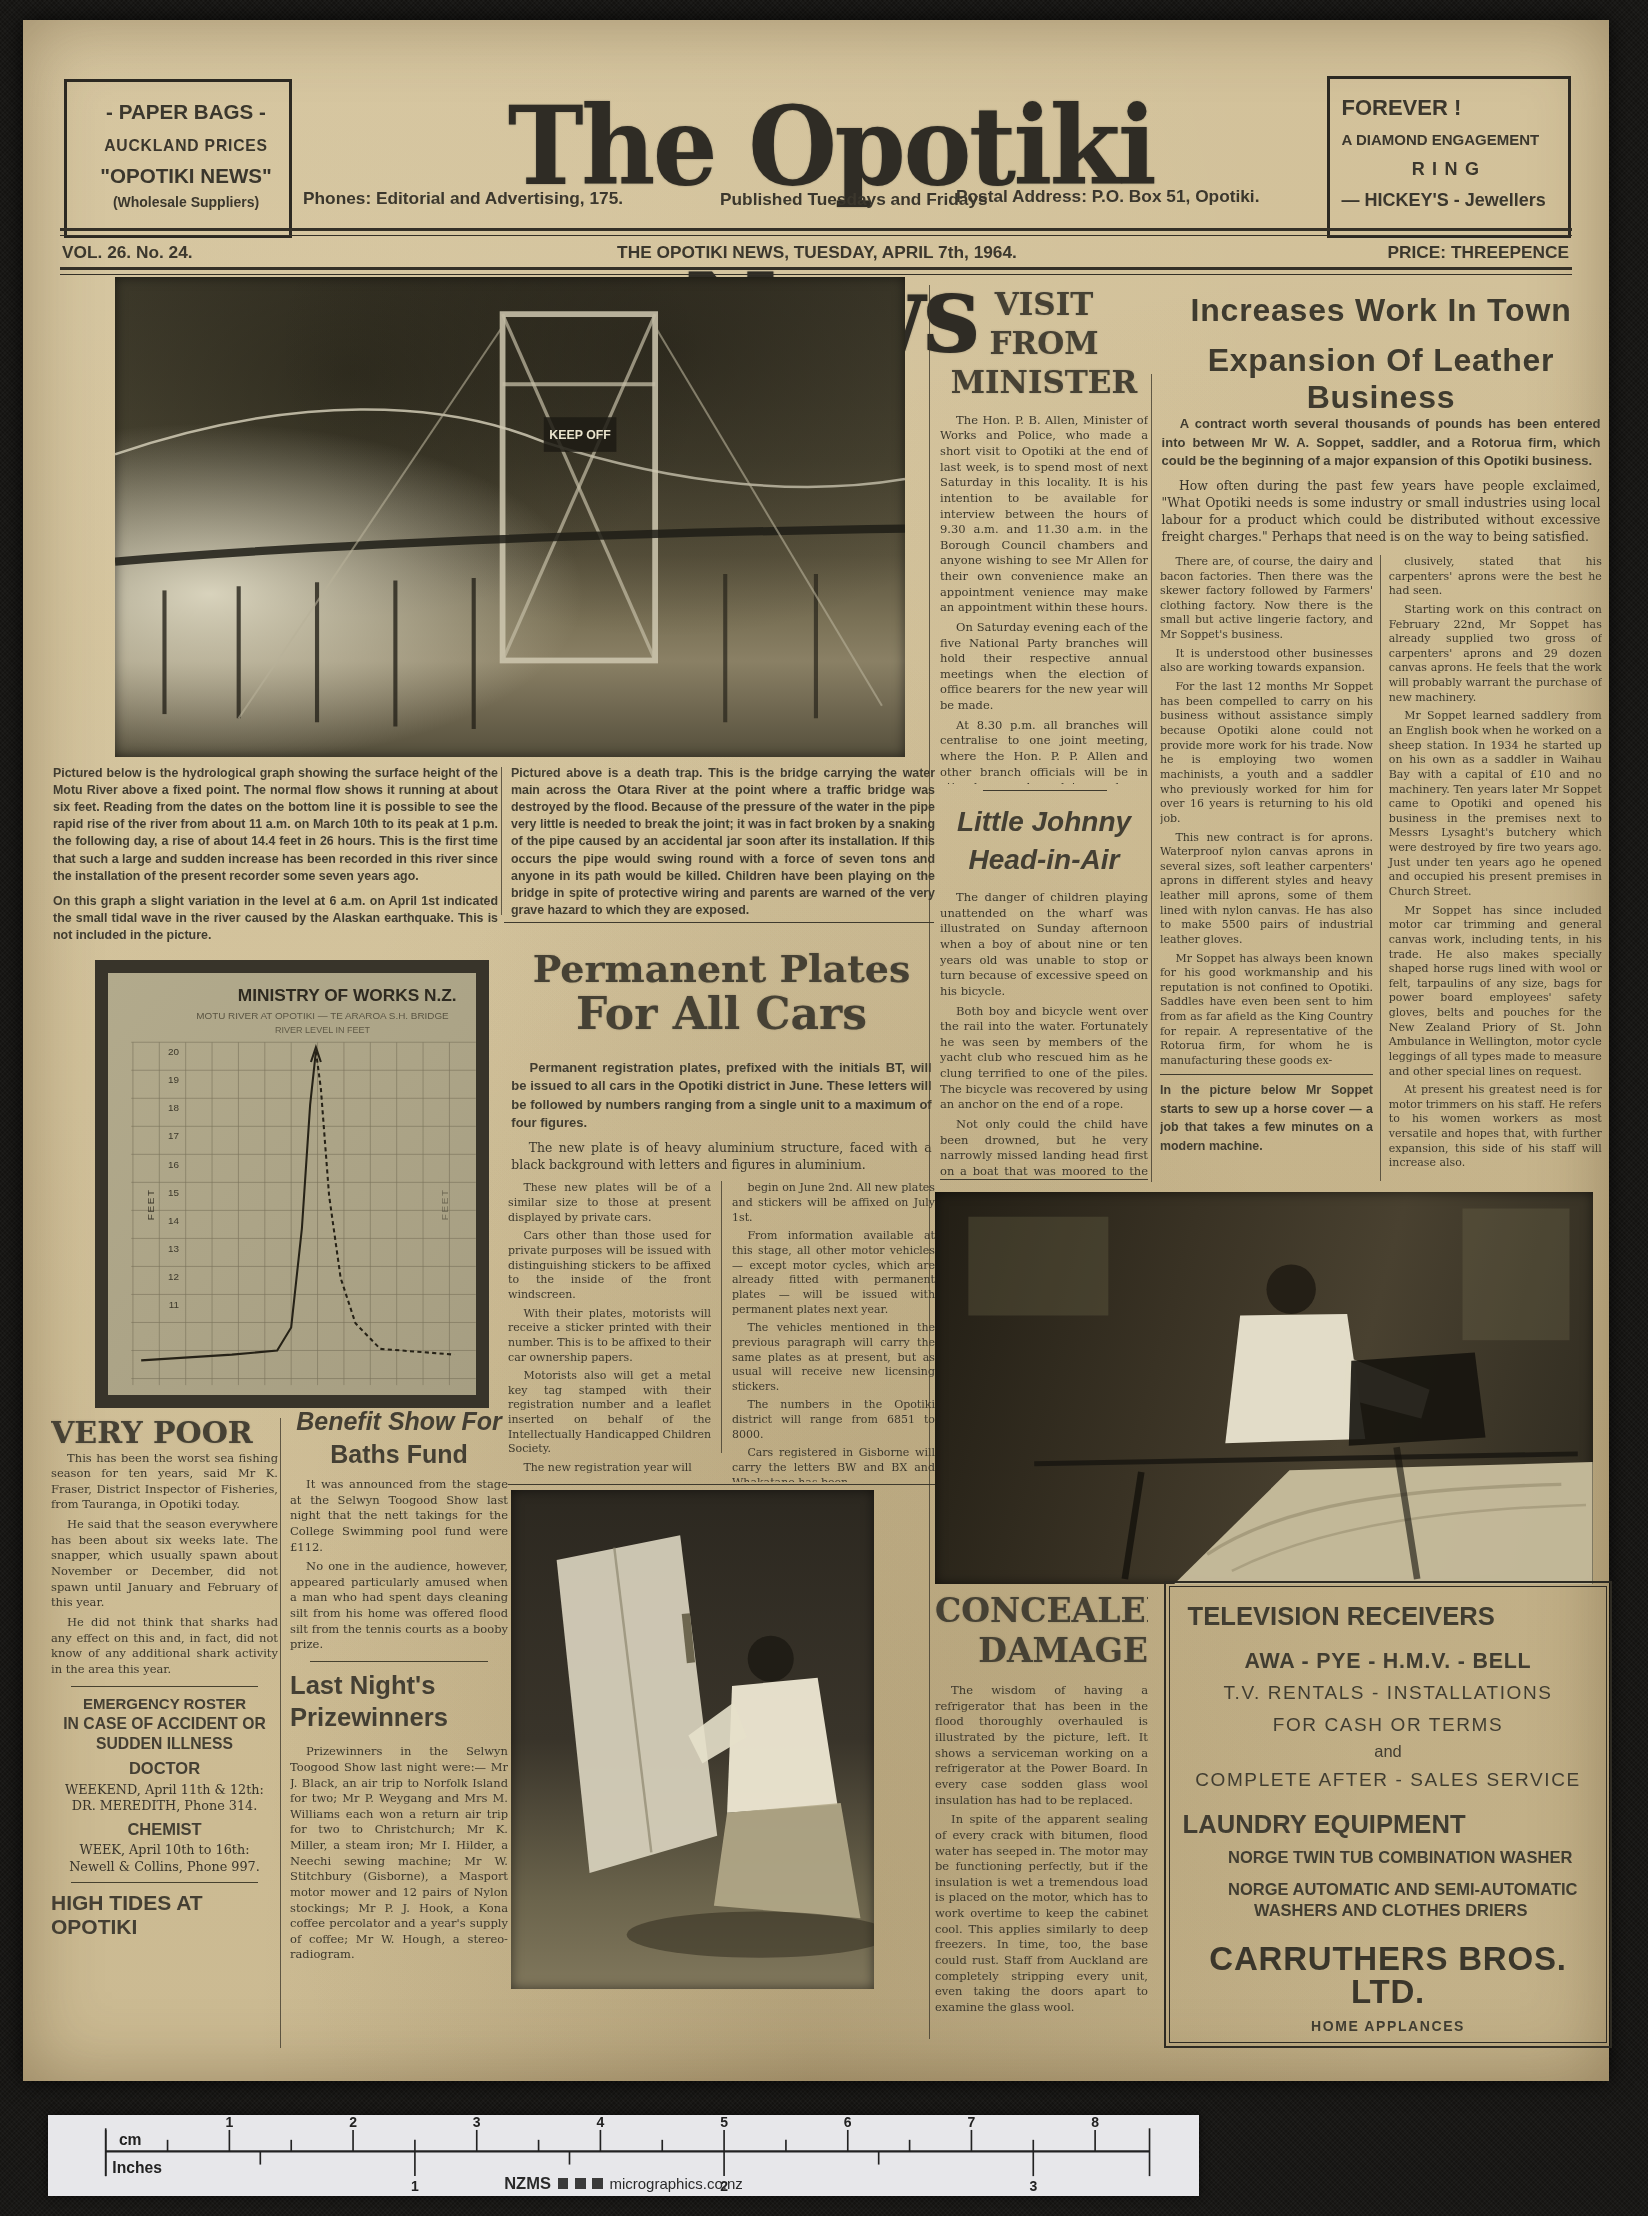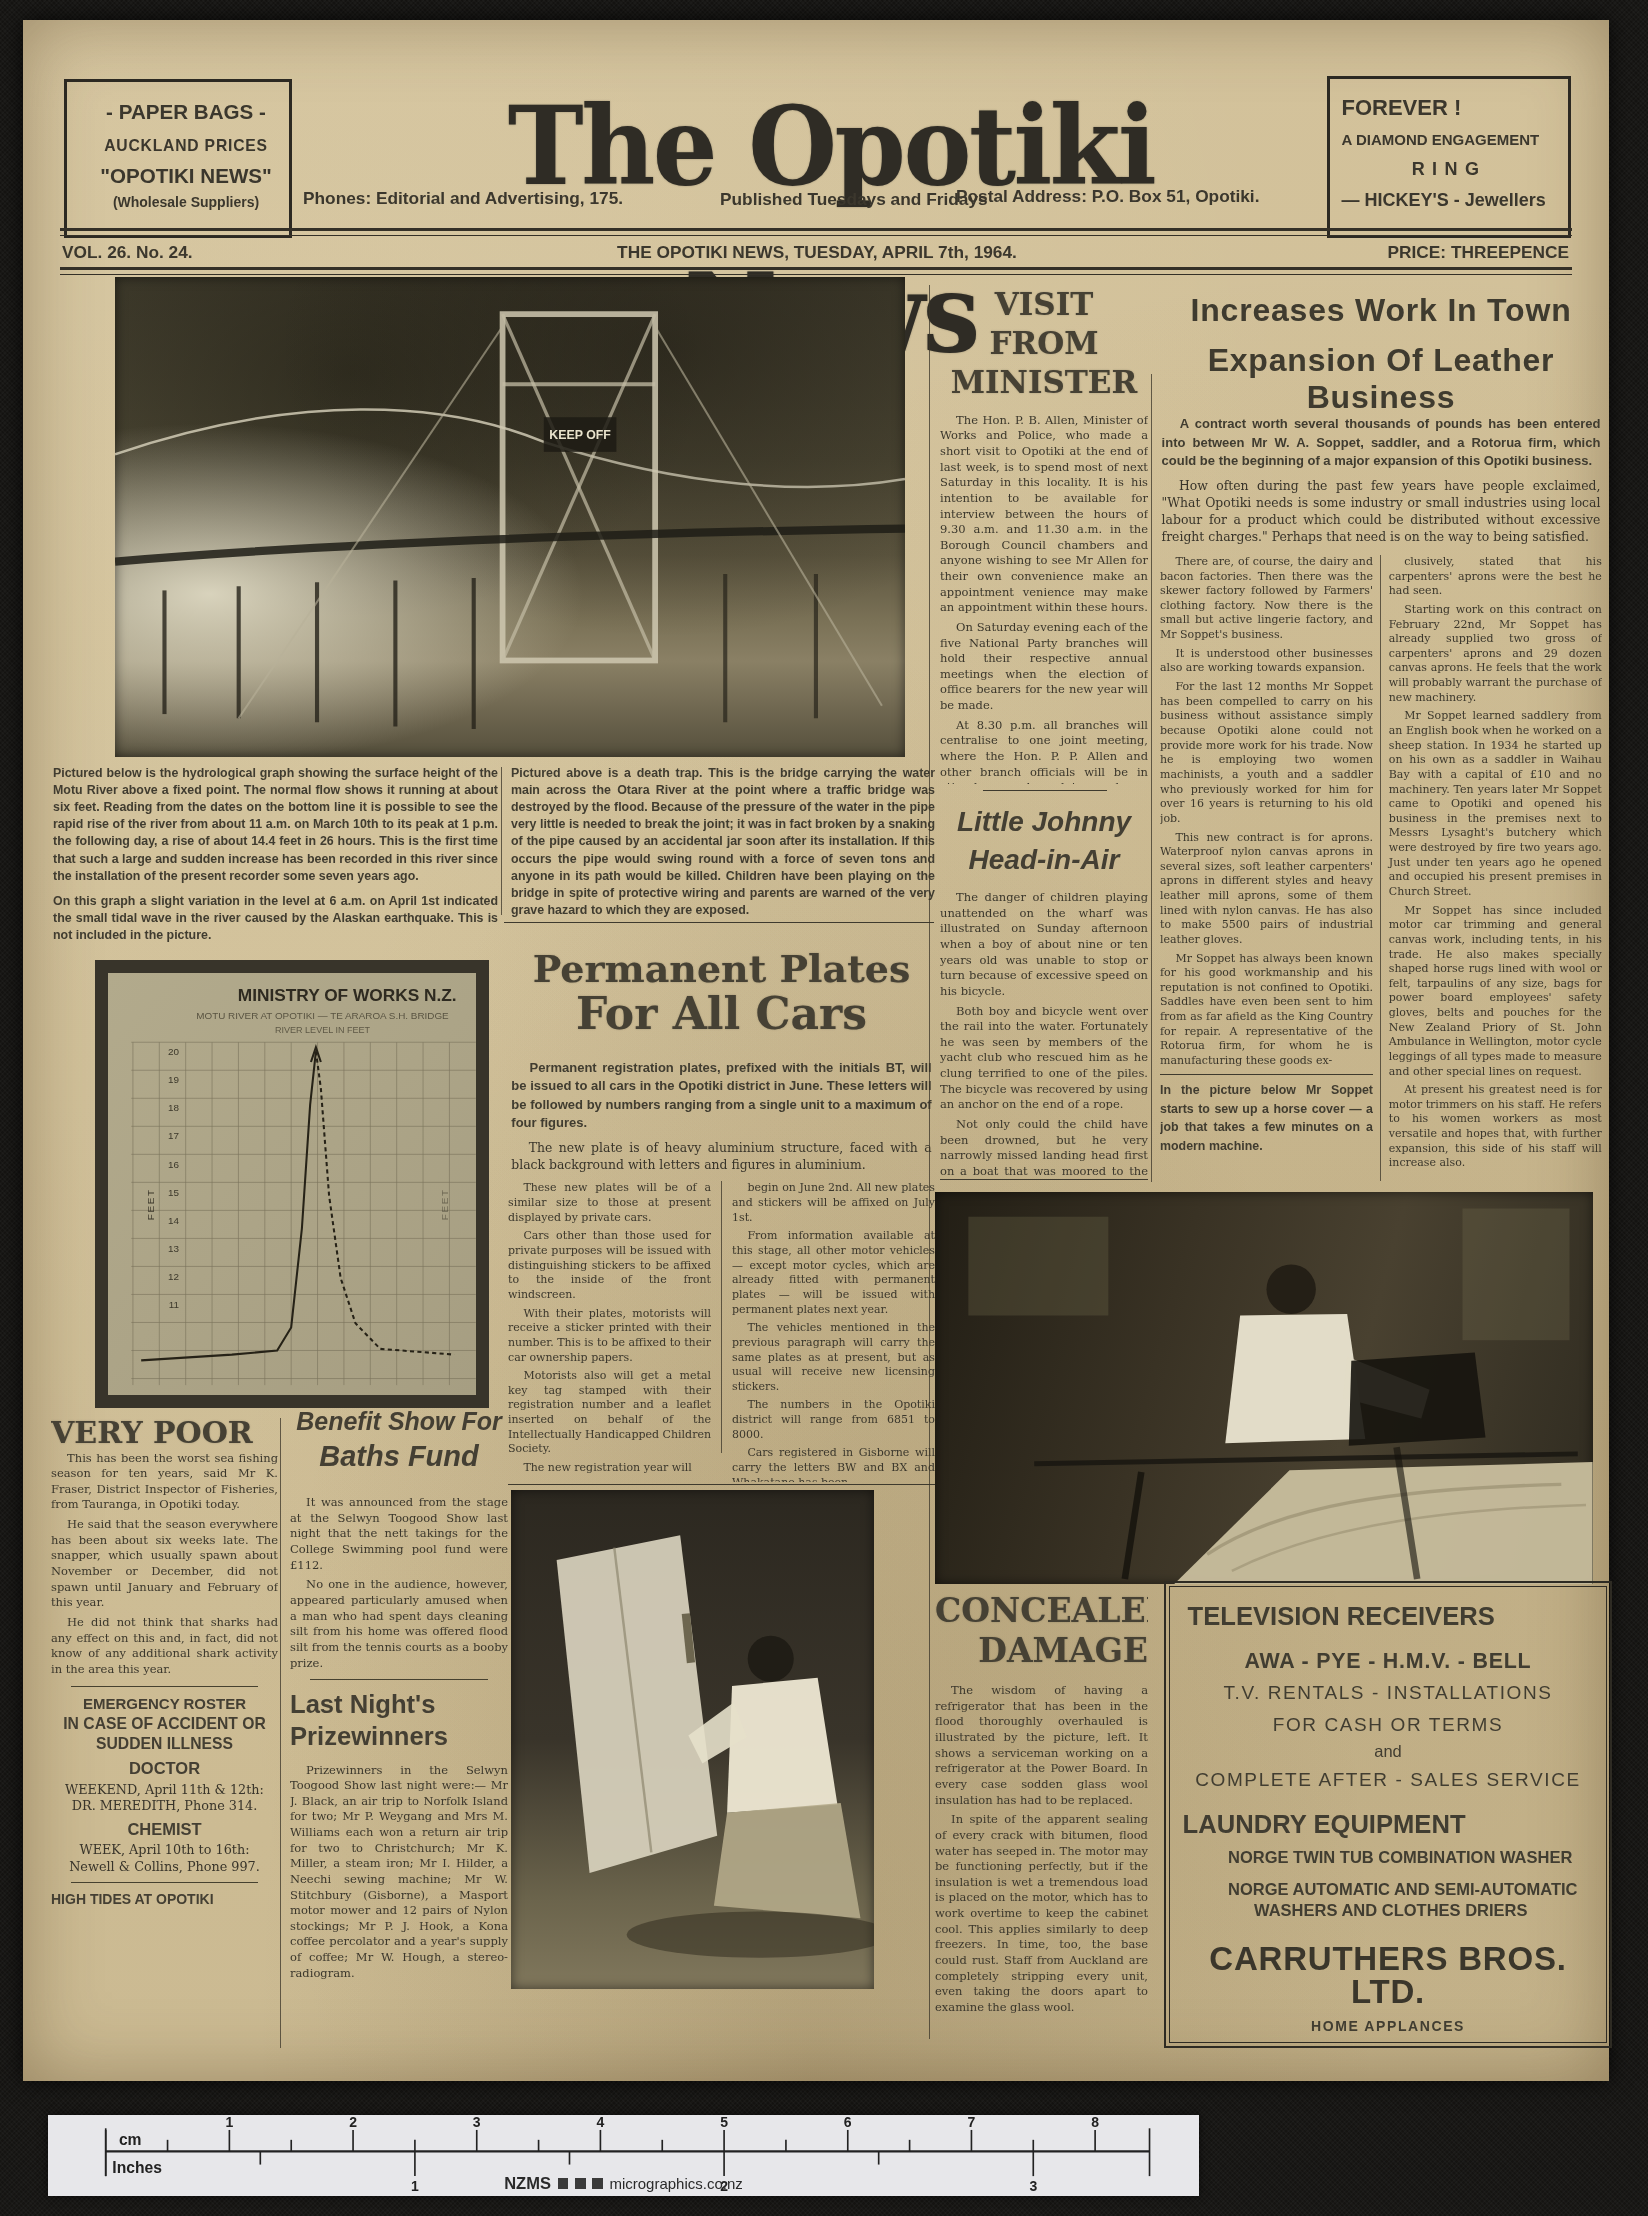--- a/index.html
+++ b/index.html
@@ -209,29 +209,29 @@
       <div class="hsans" style="font-size:15.7px;margin-top:3.3px;">IN CASE OF ACCIDENT OR</div>
       <div class="hsans" style="font-size:15.7px;margin-top:1.6px;">SUDDEN ILLNESS</div>
       <div class="hsans" style="font-size:16.5px;margin-top:6.6px;">DOCTOR</div>
       <div style="font-size:12.8px;margin-top:3.3px;">WEEKEND, April 11th &amp; 12th:</div>
       <div style="font-size:12.8px;margin-top:1.6px;">DR. MEREDITH, Phone 314.</div>
       <div class="hsans" style="font-size:16.5px;margin-top:6.6px;">CHEMIST</div>
       <div style="font-size:12.8px;margin-top:3.3px;">WEEK, April 10th to 16th:</div>
       <div style="font-size:12.8px;margin-top:1.6px;">Newell &amp; Collins, Phone 997.</div>
     </div>
     <div class="divider"></div>
-    <div class="hsans" style="font-size:14px;">HIGH TIDES AT OPOTIKI</div>
+    <div class="hsans" style="font-size:21px;">HIGH TIDES AT OPOTIKI</div>
 
   </div>
 
   <div class="abs vrule" style="left:257px;top:1398px;height:630px;"></div>
 
   <div class="abs art" style="left:267px;top:1385px;width:218px;height:646px;overflow:hidden;">
     <div class="hsans" style="font-size:25px;font-style:italic;text-align:center;line-height:1.3;">Benefit Show For</div>
-    <div class="hsans" style="font-size:29px;font-style:italic;text-align:center;line-height:1.3;margin-bottom:20px;">Baths Fund</div>
+    <div class="hsans" style="font-size:25px;text-align:center;line-height:1.3;margin-bottom:7px;">Baths Fund</div>
     <p>It was announced from the stage at the Selwyn Toogood Show last night that the nett takings for the College Swimming pool fund were £112.</p>
     <p>No one in the audience, however, appeared particularly amused when a man who had spent days cleaning silt from his home was offered flood silt from the tennis courts as a booby prize.</p>
     <div class="divider"></div>
     <div class="hsans" style="font-size:25.6px;line-height:1.25;">Last Night's</div>
     <div class="hsans" style="font-size:25.6px;line-height:1.25;margin-bottom:10px;">Prizewinners</div>
     <p>Prizewinners in the Selwyn Toogood Show last night were:— Mr J. Black, an air trip to Norfolk Island for two; Mr P. Weygang and Mrs M. Williams each won a return air trip for two to Christchurch; Mr K. Miller, a steam iron; Mr I. Hilder, a Neechi sewing machine; Mr W. Stitchbury (Gisborne), a Masport motor mower and 12 pairs of Nylon stockings; Mr P. J. Hook, a Kona coffee percolator and a year's supply of coffee; Mr W. Hough, a stereo-radiogram.</p>
   </div>
 
   <div class="abs" style="left:485px;top:928px;width:427px;height:534px;overflow:hidden;">
     <div class="hser" style="font-size:38px;line-height:1.1;">Permanent Plates</div>

